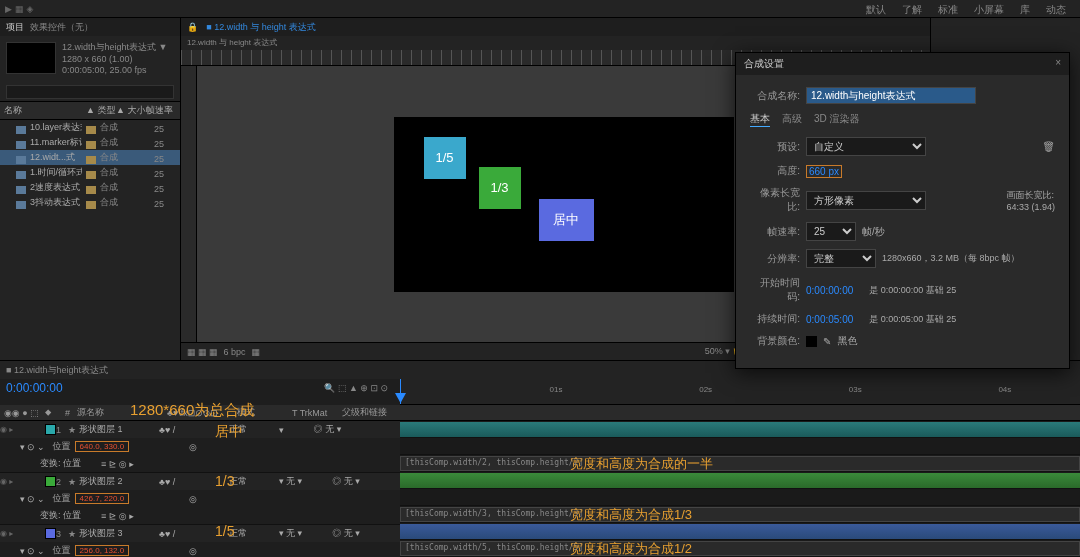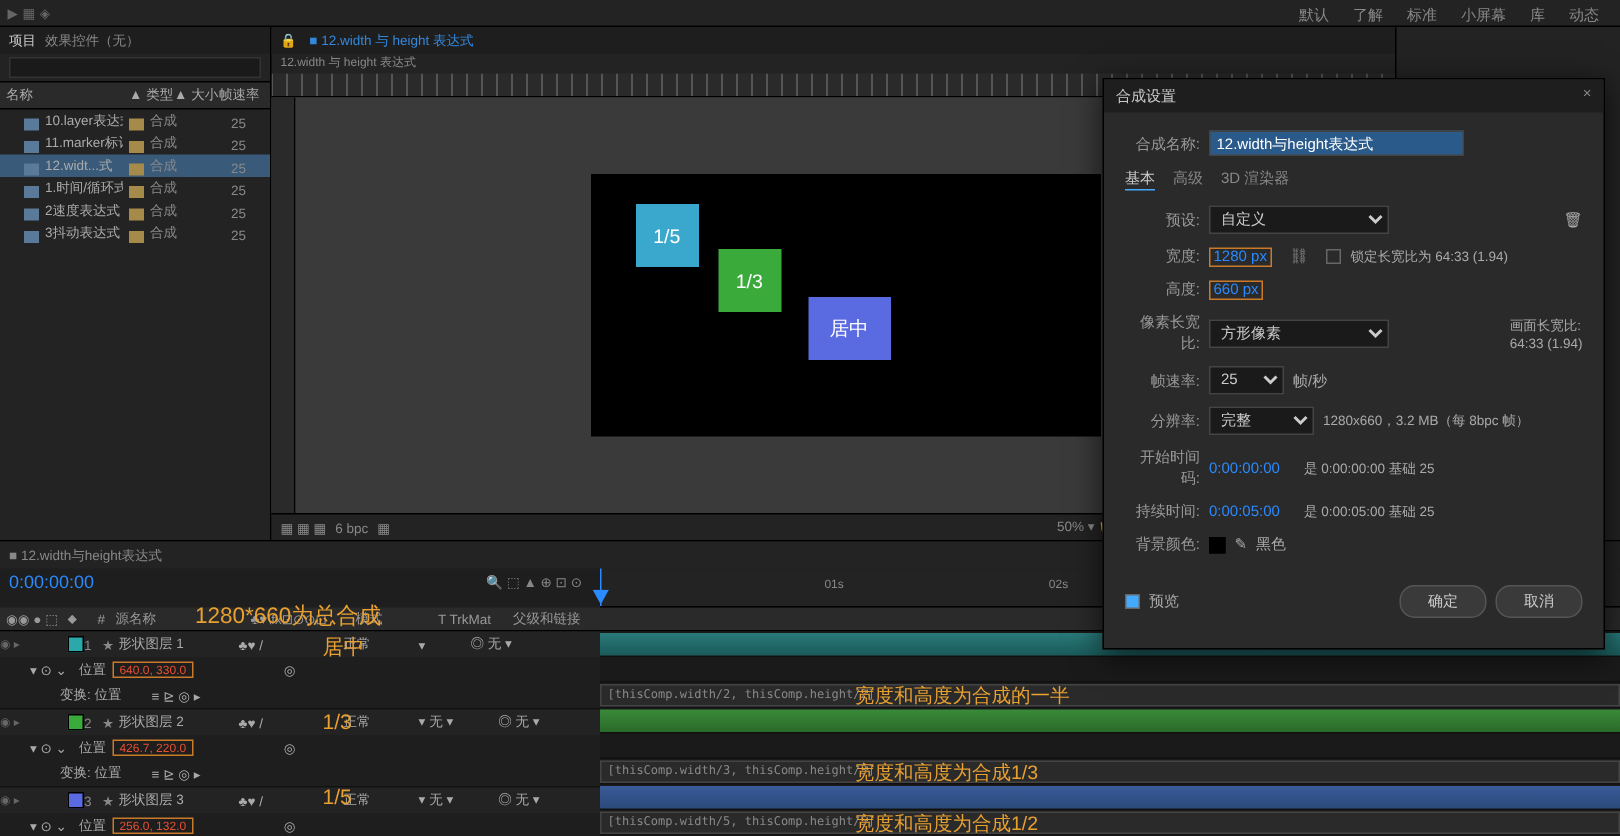--- a/index.html
+++ b/index.html
@@ -108,20 +108,28 @@
     <span>库</span>
     <span>动态</span>
 </div>
 
 <div class="main-area">
   <div class="left-col">
     <div class="project-tabs">
       <span class="active">项目</span>
       <span>效果控件（无）</span>
     </div>
+    <div class="comp-thumb">
+      <div class="thumb-box"></div>
+      <div class="thumb-info">
+        <div>12.width与height表达式 ▼</div>
+        <div>1280 x 660 (1.00)</div>
+        <div>0:00:05:00, 25.00 fps</div>
+      </div>
+    </div>
     <div class="search-row">
       <input placeholder="" style="">
     </div>
     <div class="list-header">
       <span class="lh-name">名称</span>
       <span class="lh-type">▲ <span>类型</span></span>
       <span class="lh-size">▲ <span>大小</span></span>
       <span class="lh-fps">帧速率</span>
     </div>
     <div class="proj-row">
@@ -210,27 +218,20 @@
         <span class="act">基本</span>
         <span>高级</span>
         <span>3D 渲染器</span>
       </div>
     <div class="dlg-row">
         <span class="dlg-label">预设:</span>
         <select class="dlg-select"><option>自定义</option></select>
         <span style="margin-left:auto">🗑</span>
       </div>
     <div class="dlg-row">
-        <span class="dlg-label">宽度:</span>
-        <span class="val-hl val-box">1280 px</span>
-        <span class="link-ico" style="margin:0 6px">⛓</span>
-        <span class="cb"></span> 
-        <span style="font-size:9px">锁定长宽比为 64:33 (1.94)</span>
-      </div>
-    <div class="dlg-row">
         <span class="dlg-label">高度:</span>
         <span class="val-hl val-box">660 px</span>
       </div>
     <div class="dlg-row">
         <span class="dlg-label">像素长宽比:</span>
         <select class="dlg-select"><option>方形像素</option></select>
         <span style="margin-left:auto;font-size:9px;white-space:pre">画面长宽比:
 64:33 (1.94)</span>
       </div>
     <div class="dlg-row">
@@ -252,26 +253,20 @@
         <span class="dlg-label">持续时间:</span>
         <span class="val-hl">0:00:05:00</span>
         <span style="font-size:9px;margin-left:10px">是 0:00:05:00 基础 25</span>
       </div>
     <div class="dlg-row">
         <span class="dlg-label">背景颜色:</span>
         <span class="color-sw" style="background:#000"></span>
         <span>✎</span>
         <span>黑色</span>
       </div>
-    <div class="dlg-row" style="margin-top:20px">
-        <span class="cb on"></span> 
-        <span>预览</span>
-      <button class="dlg-btn" style="margin-left:auto">确定</button>
-      <button class="dlg-btn">取消</button>
-    </div>
   </div>
 </div>
 
 <div class="timeline">
   <div class="tl-tabs">
       <span>■ <span>12.width与height表达式</span></span>
     </div>
   <div style="display:flex">
     <div style="width:400px;position:relative">
       <div class="tl-tc">0:00:00:00</div>

